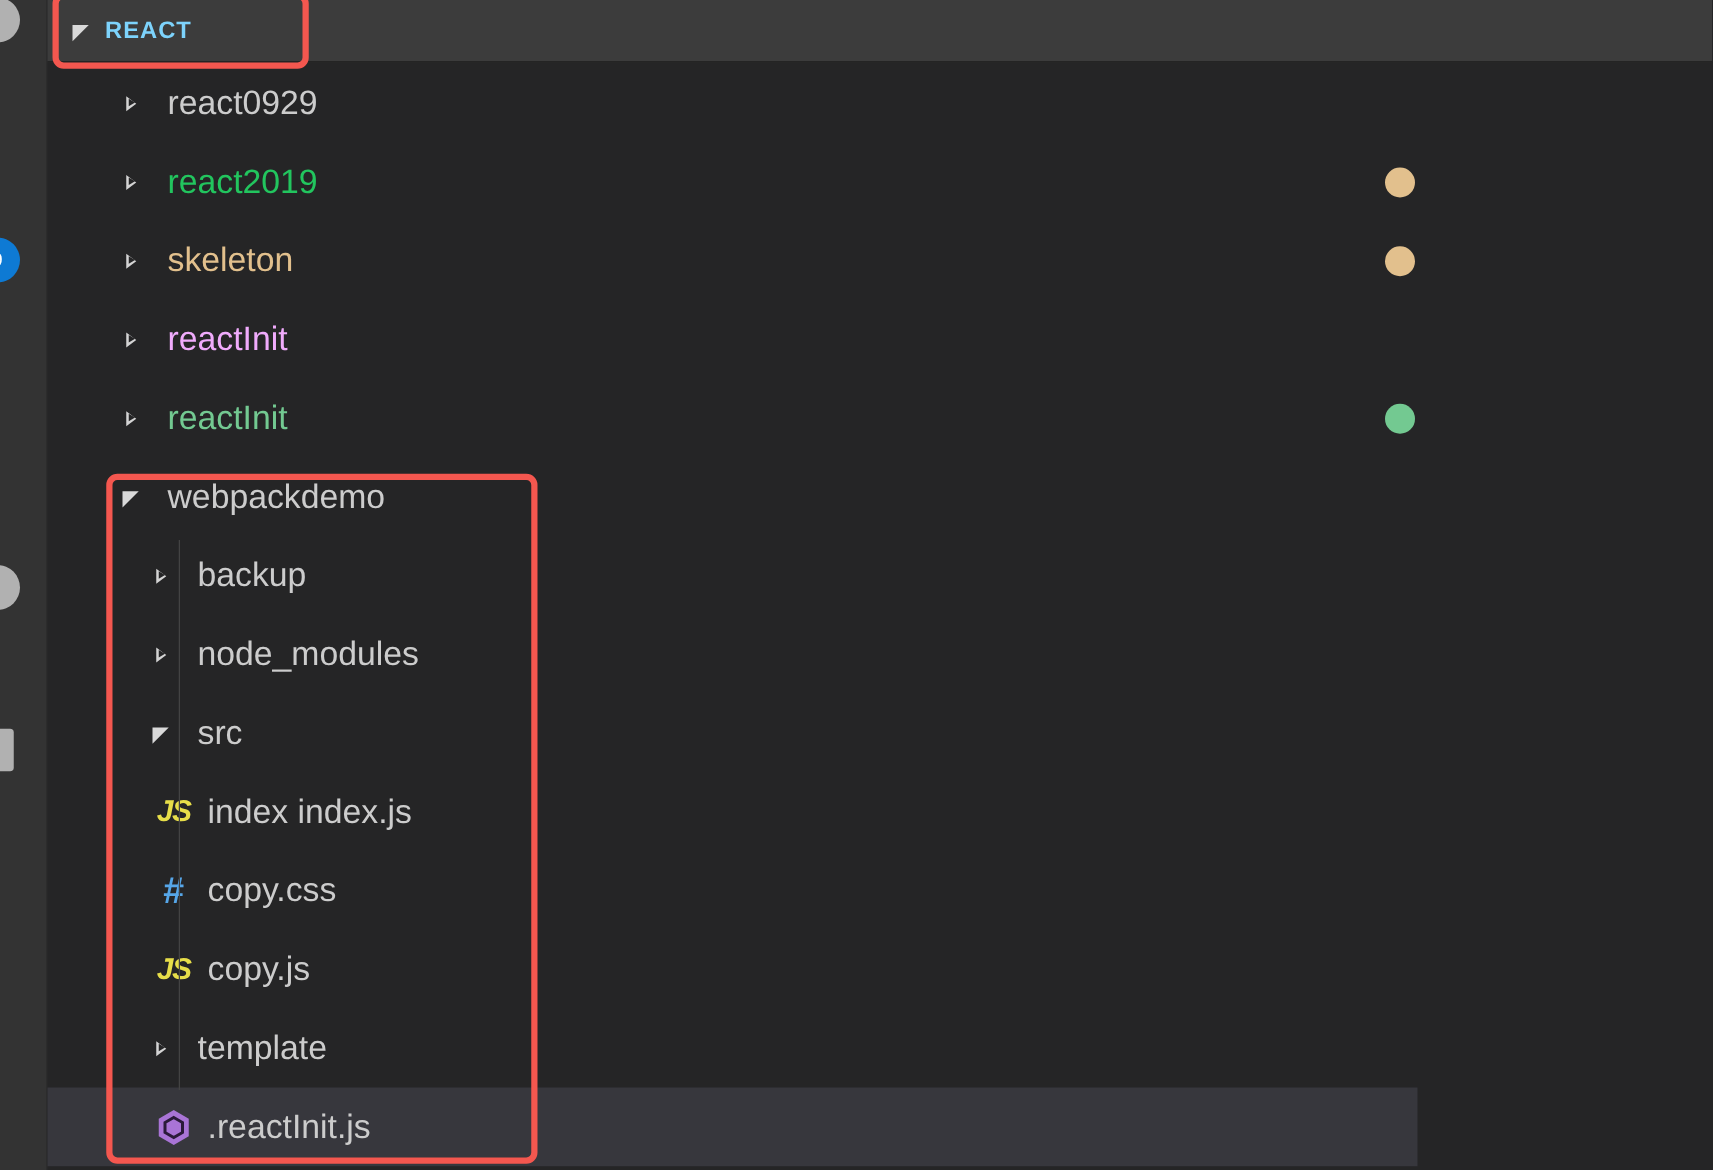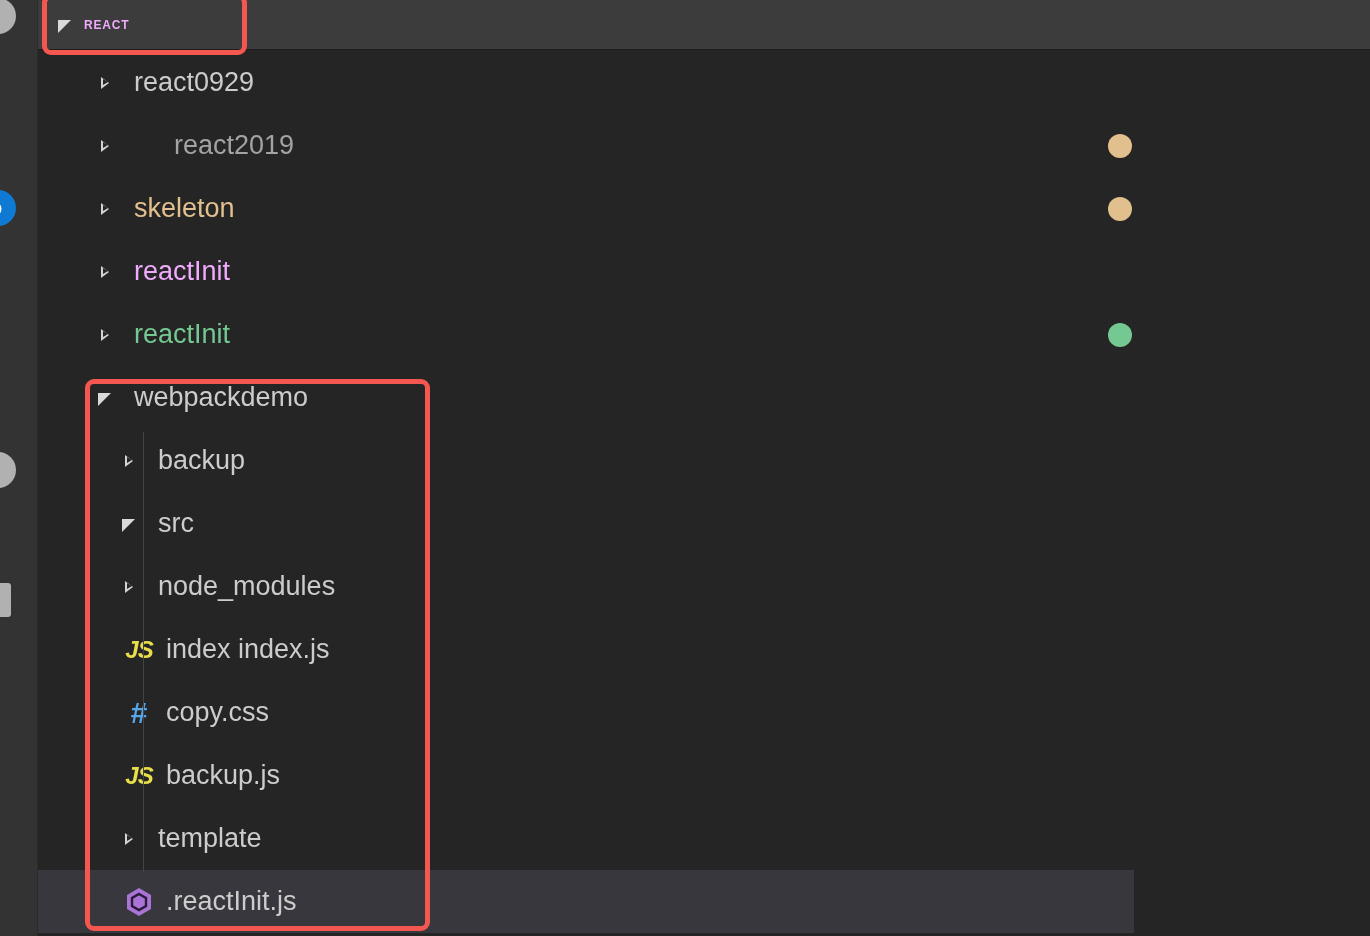--- a/index.html
+++ b/index.html
@@ -59,22 +59,22 @@
     position: absolute; left: 0; top: 0;
     width: 1332px; height: 50px;
     background: #3c3c3c;
     border-bottom: 1px solid #1c1c1c;
     display: flex; align-items: center;
   }
   #section-header .twisty {
     margin-left: 18px; margin-right: 10px;
   }
   #section-title {
-    color: #f0abfc;
-    font-size: 12px;
+    color: #7dd3fc;
+    font-size: 19px;
     font-weight: bold;
     letter-spacing: .8px;
   }
 
   
   .twisty {
     width: 18px; height: 18px;
     position: relative;
     flex: 0 0 18px;
   }
@@ -199,21 +199,21 @@
         <div class="row">
           <span style="flex: 0 0 58px;"></span>
           <span class="twisty collapsed"></span>
           <span class="gap" style="flex: 0 0 20px;"></span>
           <span class="label" style="color: rgb(204, 204, 204);">react0929</span>
         </div>
         <div class="row">
           <span style="flex: 0 0 58px;"></span>
           <span class="twisty collapsed"></span>
           <span class="gap" style="flex: 0 0 20px;"></span>
-          <span class="label" style="color: #a3a3a3; margin-left: 40px;">react2019</span>
+          <span class="label" style="color: #22c55e;">react2019</span>
           <span class="git-dot" style="background: rgb(226, 192, 141);"></span>
         </div>
         <div class="row">
           <span style="flex: 0 0 58px;"></span>
           <span class="twisty collapsed"></span>
           <span class="gap" style="flex: 0 0 20px;"></span>
           <span class="label" style="color: rgb(226, 192, 141);">skeleton</span>
           <span class="git-dot" style="background: rgb(226, 192, 141);"></span>
         </div>
         <div class="row">
@@ -236,50 +236,50 @@
           <span class="label" style="color: rgb(204, 204, 204);">webpackdemo</span>
         </div>
         <div class="row">
           <span style="flex: 0 0 82px;"></span>
           <span class="twisty collapsed"></span>
           <span class="gap" style="flex: 0 0 20px;"></span>
           <span class="label" style="color: rgb(204, 204, 204);">backup</span>
         </div>
         <div class="row">
           <span style="flex: 0 0 82px;"></span>
+          <span class="twisty collapsed"></span>
+          <span class="gap" style="flex: 0 0 20px;"></span>
+          <span class="label" style="color: rgb(204, 204, 204);">node_modules</span>
+        </div>
+        <div class="row">
+          <span style="flex: 0 0 82px;"></span>
           <span class="twisty expanded"></span>
           <span class="gap" style="flex: 0 0 20px;"></span>
           <span class="label" style="color: rgb(204, 204, 204);">src</span>
-        </div>
-        <div class="row">
-          <span style="flex: 0 0 82px;"></span>
-          <span class="twisty collapsed"></span>
-          <span class="gap" style="flex: 0 0 20px;"></span>
-          <span class="label" style="color: rgb(204, 204, 204);">node_modules</span>
         </div>
         <div class="row">
           <span style="flex: 0 0 82px;"></span>
           <span class="icon-slot">
             <span class="icon-js">JS</span>
           </span>
           <span class="label" style="color: rgb(204, 204, 204);">index index.js</span>
         </div>
         <div class="row">
           <span style="flex: 0 0 82px;"></span>
           <span class="icon-slot">
             <span class="icon-css">#</span>
           </span>
           <span class="label" style="color: rgb(204, 204, 204);">copy.css</span>
         </div>
         <div class="row">
           <span style="flex: 0 0 82px;"></span>
           <span class="icon-slot">
             <span class="icon-js">JS</span>
           </span>
-          <span class="label" style="color: rgb(204, 204, 204);">backup.js</span>
+          <span class="label" style="color: rgb(204, 204, 204);">copy.js</span>
         </div>
         <div class="row">
           <span style="flex: 0 0 82px;"></span>
           <span class="twisty collapsed"></span>
           <span class="gap" style="flex: 0 0 20px;"></span>
           <span class="label" style="color: rgb(204, 204, 204);">template</span>
         </div>
         <div class="row selected">
           <span style="flex: 0 0 82px;"></span>
           <span class="icon-slot">

